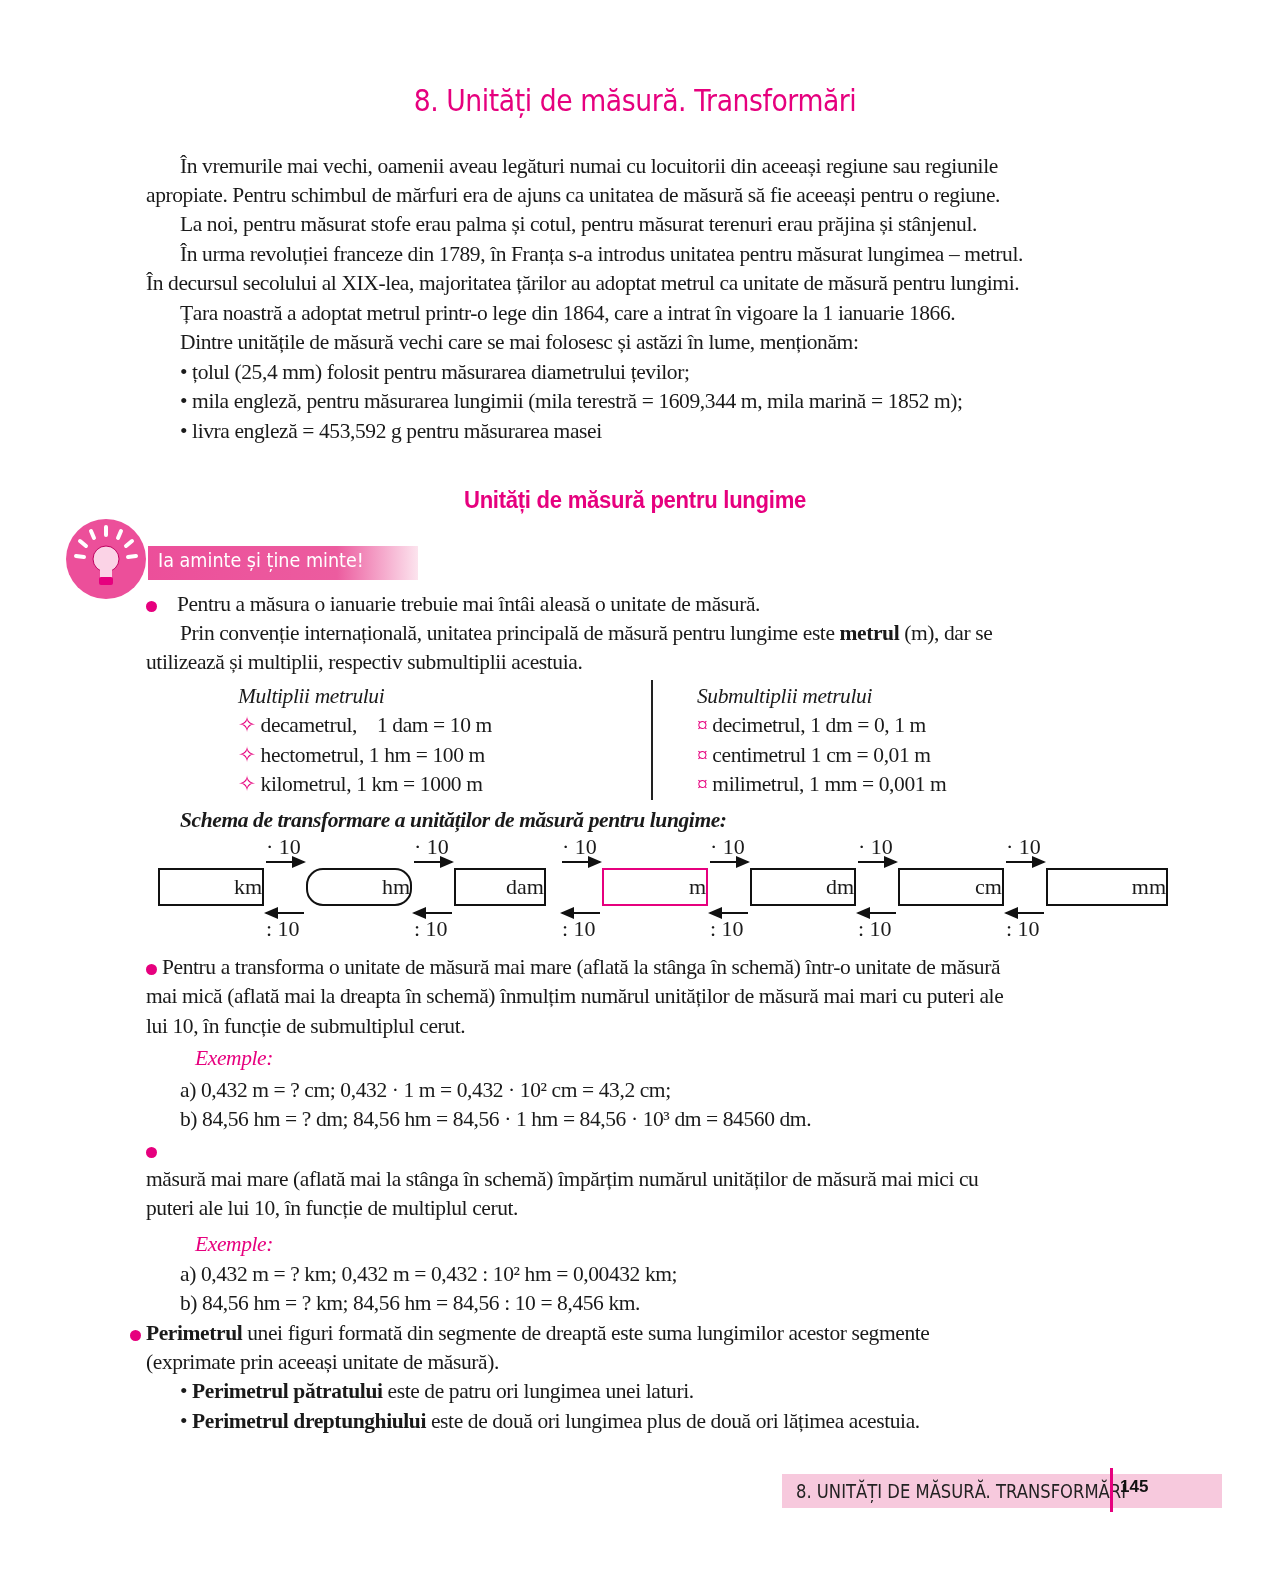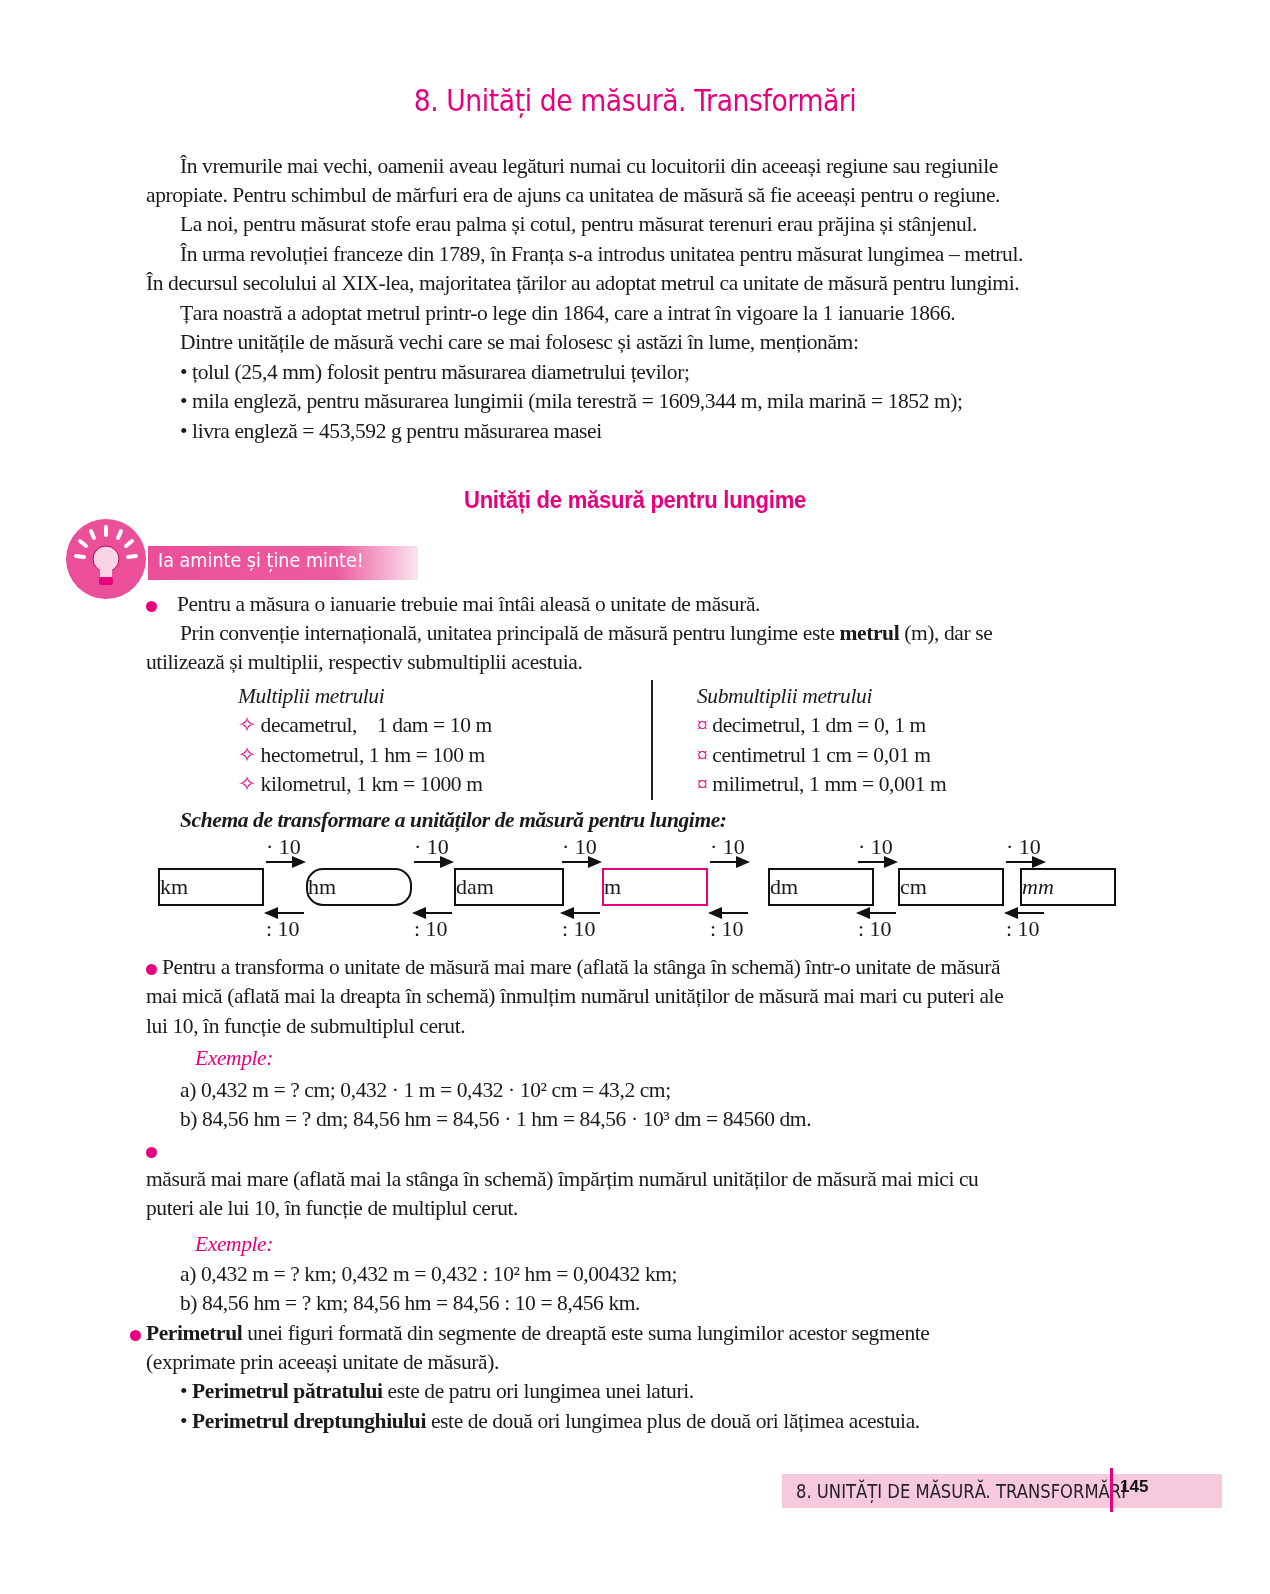--- a/index.html
+++ b/index.html
@@ -12,21 +12,21 @@
   .sect { left: 0; width: 1270px; top: 486px; text-align: center; font-family: "Liberation Sans", sans-serif;
           font-weight: bold; font-size: 24px; color: #e6007e; transform: scaleX(0.92); letter-spacing: -0.3px; }
   .banner { left: 148px; top: 546px; width: 270px; height: 34px;
             background: linear-gradient(to right, #ec4f9a 0%, #ec5c9f 70%, rgba(240,120,170,0.2) 100%); }
   .banner-text { left: 158px; top: 548px; font-family: "DejaVu Sans", sans-serif; font-size: 20px; color: #fff;
                  transform: scaleX(0.88); transform-origin: left; }
   .bulb-circle { left: 66px; top: 519px; width: 80px; height: 80px; border-radius: 50%; background: #ec4f9a; }
   .dot { display: inline-block; width: 11px; height: 11px; border-radius: 50%; background: #e6007e; vertical-align: middle; }
   .sym { color: #e6007e; }
   .box { position: absolute; top: 868px; height: 38px; border: 2.5px solid #111; box-sizing: border-box;
-         font-size: 22px; text-align: left; line-height: 34px; }
+         font-size: 22px; text-align: right; line-height: 34px; }
   .box.m { border-color: #e6007e; }
   .lbl { position: absolute; font-size: 22px; }
   .arrow { position: absolute; height: 2px; background: #111; }
   .arrow.r::after { content: ""; position: absolute; right: -2px; top: -5px; border-left: 14px solid #111;
                     border-top: 6px solid transparent; border-bottom: 6px solid transparent; }
   .arrow.l::before { content: ""; position: absolute; left: -2px; top: -5px; border-right: 14px solid #111;
                      border-top: 6px solid transparent; border-bottom: 6px solid transparent; }
   .footer-band { left: 782px; top: 1474px; width: 440px; height: 34px; background: #f7c9dd; }
   .footer-text { left: 796px; top: 1479px; font-family: "DejaVu Sans", sans-serif; font-size: 20px; color: #222;
                  transform: scaleX(0.82); transform-origin: left; }
@@ -95,41 +95,41 @@
     <div class="box" style="left: 158px; width: 106px;">km</div>
     <div class="arrow r" style="left: 266px; top: 861px; width: 38px;"></div>
     <div class="lbl" style="left: 266px; top: 834px;">· 10</div>
     <div class="arrow l" style="left: 266px; top: 912px; width: 38px;"></div>
     <div class="lbl" style="left: 266px; top: 916px;">: 10</div>
     <div class="box" style="left: 306px; width: 106px; border-radius: 17px;">hm</div>
     <div class="arrow r" style="left: 414px; top: 861px; width: 38px;"></div>
     <div class="lbl" style="left: 414px; top: 834px;">· 10</div>
     <div class="arrow l" style="left: 414px; top: 912px; width: 38px;"></div>
     <div class="lbl" style="left: 414px; top: 916px;">: 10</div>
-    <div class="box" style="left: 454px; width: 110px;">dam</div>
+    <div class="box" style="left: 454px; width: 92px;">dam</div>
     <div class="arrow r" style="left: 562px; top: 861px; width: 38px;"></div>
     <div class="lbl" style="left: 562px; top: 834px;">· 10</div>
     <div class="arrow l" style="left: 562px; top: 912px; width: 38px;"></div>
     <div class="lbl" style="left: 562px; top: 916px;">: 10</div>
     <div class="box m" style="left: 602px; width: 106px;">m</div>
     <div class="arrow r" style="left: 710px; top: 861px; width: 38px;"></div>
     <div class="lbl" style="left: 710px; top: 834px;">· 10</div>
     <div class="arrow l" style="left: 710px; top: 912px; width: 38px;"></div>
     <div class="lbl" style="left: 710px; top: 916px;">: 10</div>
-    <div class="box" style="left: 768px; width: 106px;">dm</div>
+    <div class="box" style="left: 750px; width: 106px;">dm</div>
     <div class="arrow r" style="left: 858px; top: 861px; width: 38px;"></div>
     <div class="lbl" style="left: 858px; top: 834px;">· 10</div>
     <div class="arrow l" style="left: 858px; top: 912px; width: 38px;"></div>
     <div class="lbl" style="left: 858px; top: 916px;">: 10</div>
     <div class="box" style="left: 898px; width: 106px;">cm</div>
     <div class="arrow r" style="left: 1006px; top: 861px; width: 38px;"></div>
     <div class="lbl" style="left: 1006px; top: 834px;">· 10</div>
     <div class="arrow l" style="left: 1006px; top: 912px; width: 38px;"></div>
     <div class="lbl" style="left: 1006px; top: 916px;">: 10</div>
-    <div class="box" style="left: 1020px; width: 96px; font-style: italic;">mm</div>
+    <div class="box" style="left: 1046px; width: 122px;">mm</div>
   </div>
 
 <div class="abs p" style="left:146px;top:953px"><span class="dot"></span> <span>Pentru a transforma o unitate de măsură mai mare (aflată la stânga în schemă) într-o unitate de măsură</span></div>
 <div class="abs p" style="left:146px;top:982px">mai mică (aflată mai la dreapta în schemă) înmulțim numărul unităților de măsură mai mari cu puteri ale</div>
 <div class="abs p" style="left:146px;top:1012px">lui 10, în funcție de submultiplul cerut.</div>
 <div class="abs p" style="left:180px;top:1044px"><i class="ex">Exemple:</i></div>
 <div class="abs p" style="left:180px;top:1076px">a) 0,432 m = ? cm;  0,432 · 1 m = 0,432 · 10² cm = 43,2 cm;</div>
 <div class="abs p" style="left:180px;top:1105px">b) 84,56 hm = ? dm; 84,56 hm = 84,56 · 1 hm = 84,56 · 10³ dm = 84560 dm.</div>
 
 <div class="abs p" style="left:146px;top:1136px"><span class="dot"></span> </div>

